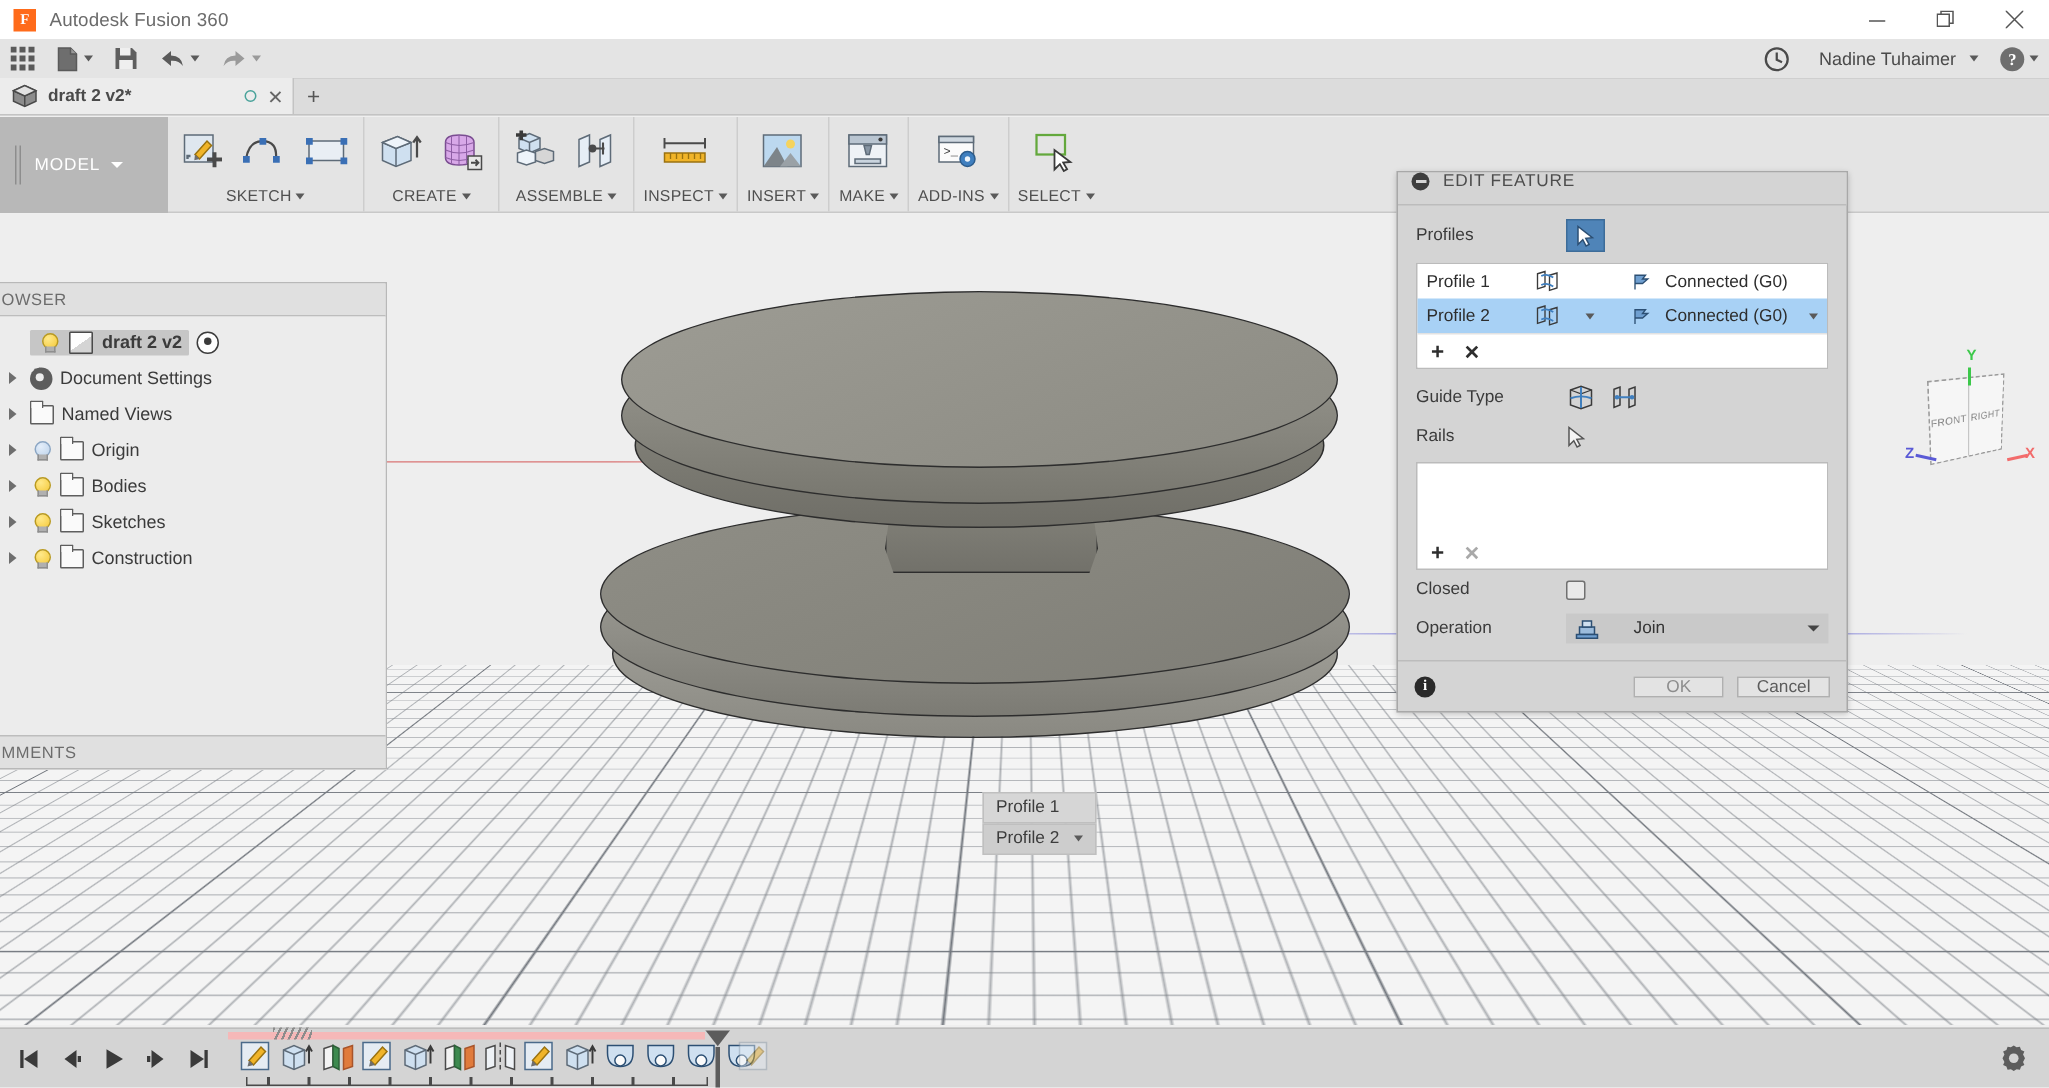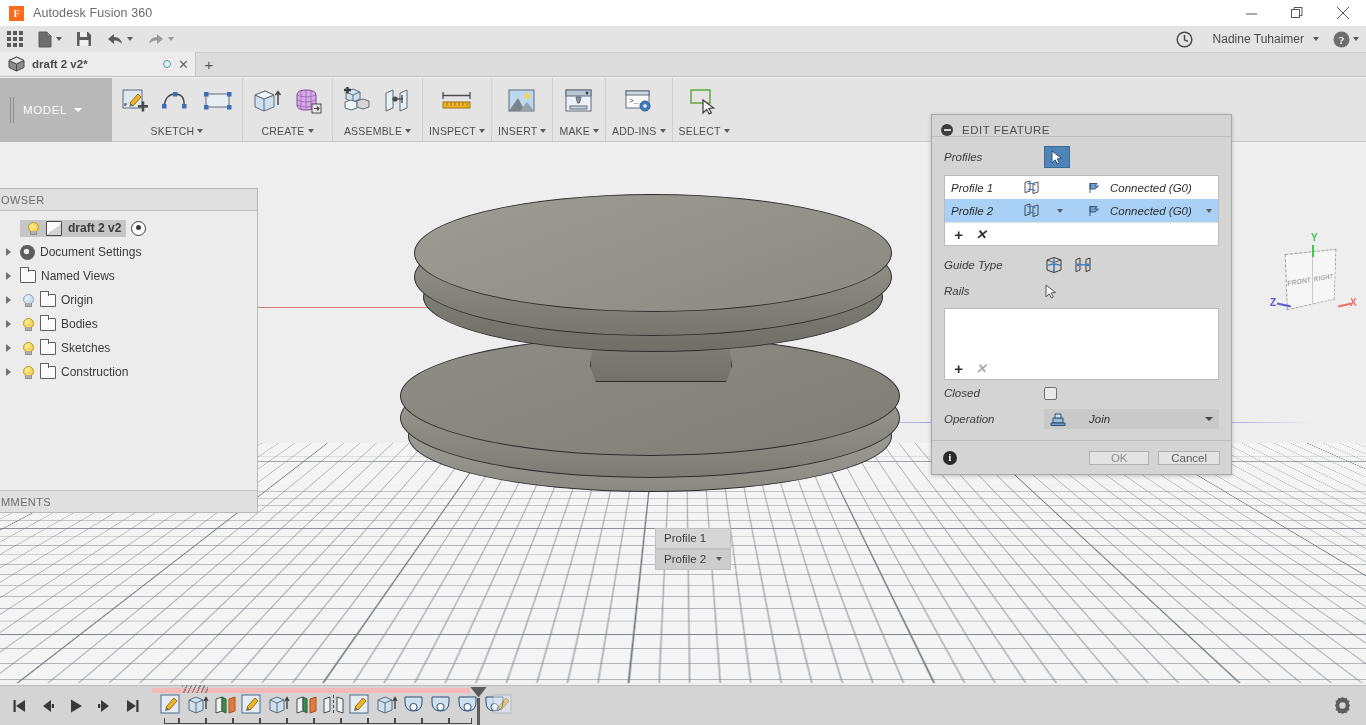--- a/index.html
+++ b/index.html
@@ -260,32 +260,32 @@
   }
 
   
   .dialog {
     position: absolute; left: 931px; top: 114px; width: 301px;
     background: #d4d4d4; border: 1px solid #a8a8a8;
     box-shadow: 0 1px 4px rgba(0,0,0,.22);
   }
   .dlg-head {
     height: 22px; background: #d4d4d4; border-bottom: 1px solid #bcbcbc;
-    display: flex; align-items: flex-end; gap: 9px; padding-left: 9px;
+    display: flex; align-items: flex-start; gap: 9px; padding-left: 9px;
   }
   .collapse-ic {
     width: 12px; height: 12px; border-radius: 50%; background: #3d3d3d;
     position: relative;
   }
   .collapse-ic::after {
     content: ""; position: absolute; left: 2.5px; top: 5px; width: 7px;
     height: 2px; background: #d4d4d4;
   }
   .dlg-title { font-size: 11.5px; color: #4d4d4d; letter-spacing: .5px; }
-  .dlg-body { padding: 7px 12px 8px; font-style: italic; }
+  .dlg-body { padding: 7px 12px 8px; }
   .row { display: flex; align-items: center; min-height: 26px; }
   .row-label { width: 100px; font-size: 11.5px; color: #3b3b3b; }
   .sel-btn {
     width: 26px; height: 22px; background: #4f84b8; border: 1px solid #3d6c99;
     display: flex; align-items: center; justify-content: center;
   }
   .tbl {
     margin-top: 5px; background: #ffffff; border: 1px solid #bbbbbb;
   }
   .tbl-row {

